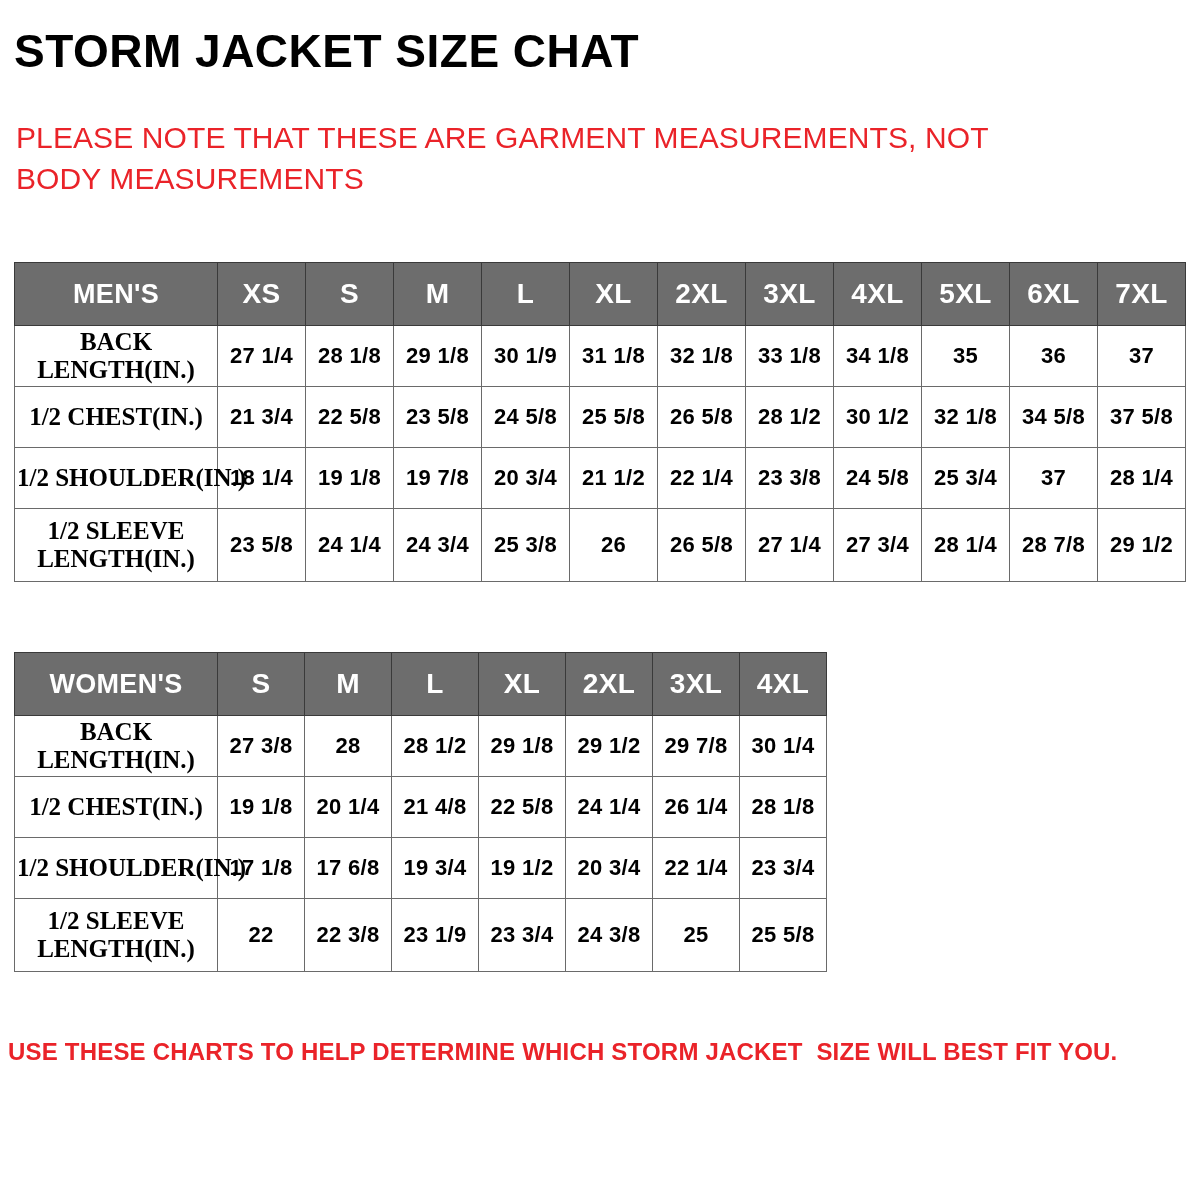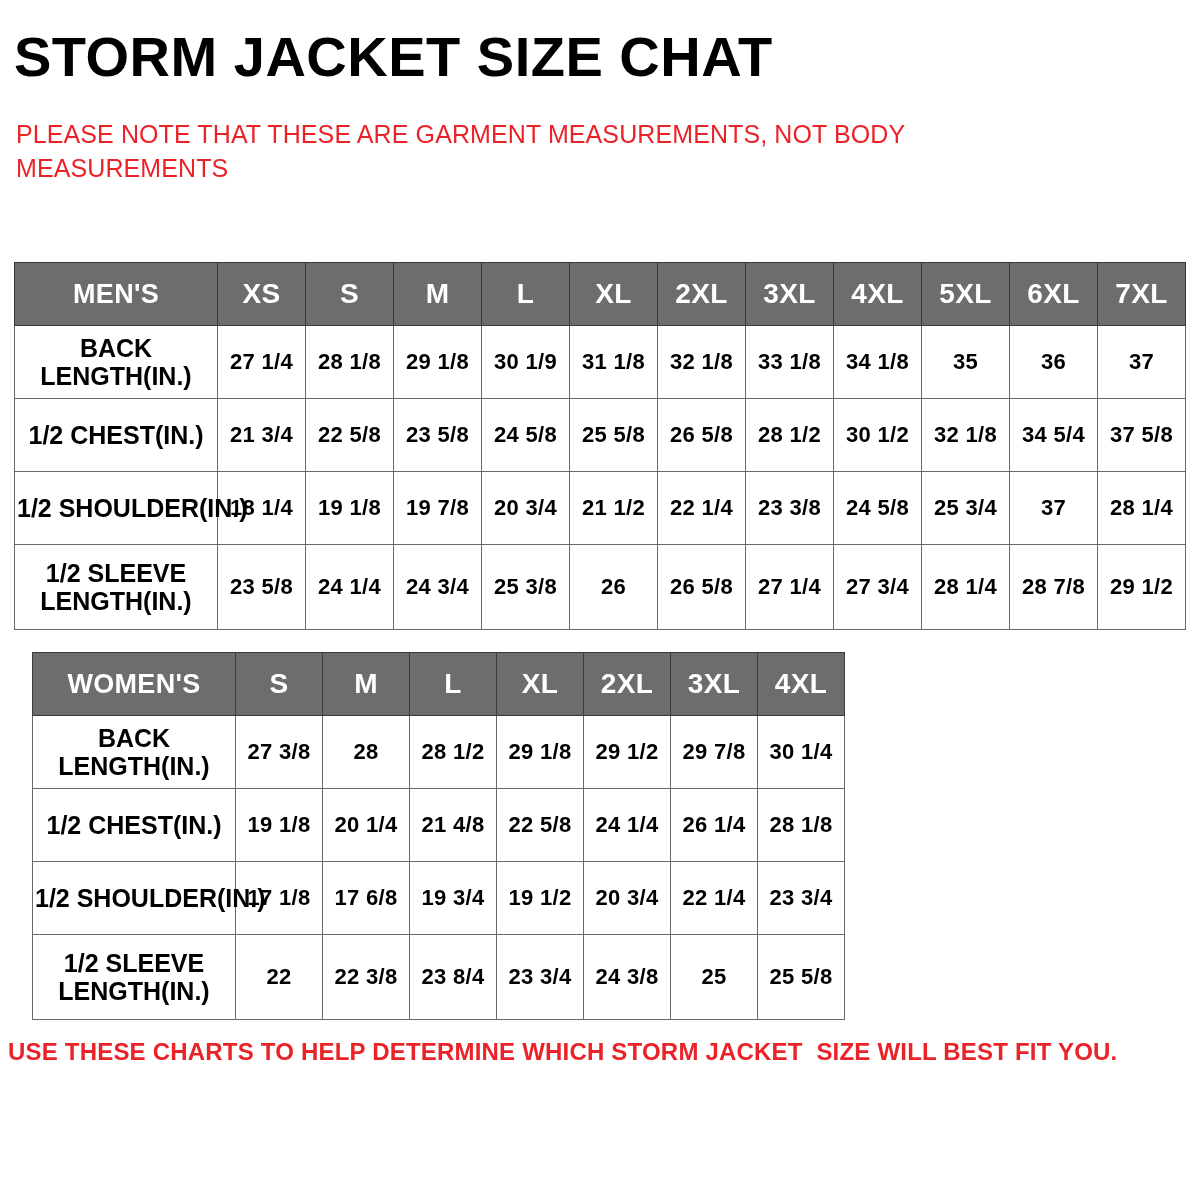--- a/index.html
+++ b/index.html
@@ -18,33 +18,33 @@
   .page {
     position: absolute;
     left: 0; top: 0;
     width: 1200px;
     height: 1200px;
   }
   .title {
     position: absolute;
     left: 14px;
     top: 26px;
-    font-size: 56px;
+    font-size: 46px;
     font-weight: bold;
     letter-spacing: 0.5px;
     line-height: 1.1;
     white-space: nowrap;
     color: #000000;
   }
   .note {
     position: absolute;
     left: 16px;
     top: 118px;
     width: 1000px;
-    font-size: 25px;
+    font-size: 30px;
     font-weight: normal;
     line-height: 1.35;
     color: #ea2329;
     letter-spacing: 0.1px;
   }
   .footer-note {
     position: absolute;
     left: 8px;
     top: 1038px;
     width: 1180px;
@@ -76,40 +76,41 @@
     font-size: 28px;
     height: 62px;
     letter-spacing: 0.3px;
   }
   table.size-table thead th.cat-head {
     font-size: 27px;
   }
   table.size-table tbody td.rowlabel {
     font-size: 25px;
     line-height: 1.12;
-    padding: 6px 2px;
+    padding: 0 2px;
+    font-family: Liberation Serif, serif;
   }
   table.size-table tbody td.val {
     font-size: 22px;
     font-weight: bold;
     letter-spacing: 0.3px;
   }
   
   #men-table {
     left: 14px;
     top: 262px;
     width: 1172px;
   }
   #men-table tbody tr.r-tall td { height: 60px; }
   #men-table tbody tr.r-short td { height: 60px; }
   #men-table tbody tr.r-last td { height: 72px; }
 
   
   #women-table {
-    left: 32px;
+    left: 14px;
     top: 652px;
     width: 746px;
   }
   #women-table tbody tr.r-tall td { height: 60px; }
   #women-table tbody tr.r-short td { height: 60px; }
   #women-table tbody tr.r-last td { height: 72px; }
   .nowrap { white-space: nowrap; }
 </style>
 </head>
 <body>
@@ -170,21 +171,21 @@
           <td class="rowlabel"><span class="nowrap">1/2 CHEST(IN.)</span></td>
           <td class="val">21 3/4</td>
           <td class="val">22 5/8</td>
           <td class="val">23 5/8</td>
           <td class="val">24 5/8</td>
           <td class="val">25 5/8</td>
           <td class="val">26 5/8</td>
           <td class="val">28 1/2</td>
           <td class="val">30 1/2</td>
           <td class="val">32 1/8</td>
-          <td class="val">34 5/4</td>
+          <td class="val">34 5/8</td>
           <td class="val">37 5/8</td>
         </tr>
         <tr class="r-short">
           <td class="rowlabel"><span class="nowrap">1/2 SHOULDER(IN.)</span></td>
           <td class="val">18 1/4</td>
           <td class="val">19 1/8</td>
           <td class="val">19 7/8</td>
           <td class="val">20 3/4</td>
           <td class="val">21 1/2</td>
           <td class="val">22 1/4</td>
@@ -262,21 +263,21 @@
           <td class="val">19 3/4</td>
           <td class="val">19 1/2</td>
           <td class="val">20 3/4</td>
           <td class="val">22 1/4</td>
           <td class="val">23 3/4</td>
         </tr>
         <tr class="r-last">
           <td class="rowlabel"><span class="nowrap">1/2 SLEEVE</span><br><span class="nowrap">LENGTH(IN.)</span></td>
           <td class="val">22</td>
           <td class="val">22 3/8</td>
-          <td class="val">23 8/4</td>
+          <td class="val">23 1/9</td>
           <td class="val">23 3/4</td>
           <td class="val">24 3/8</td>
           <td class="val">25</td>
           <td class="val">25 5/8</td>
         </tr>
       </tbody>
   </table>
 
   <div class="footer-note">USE THESE CHARTS TO HELP DETERMINE WHICH STORM JACKET  SIZE WILL BEST FIT YOU.</div>
 

